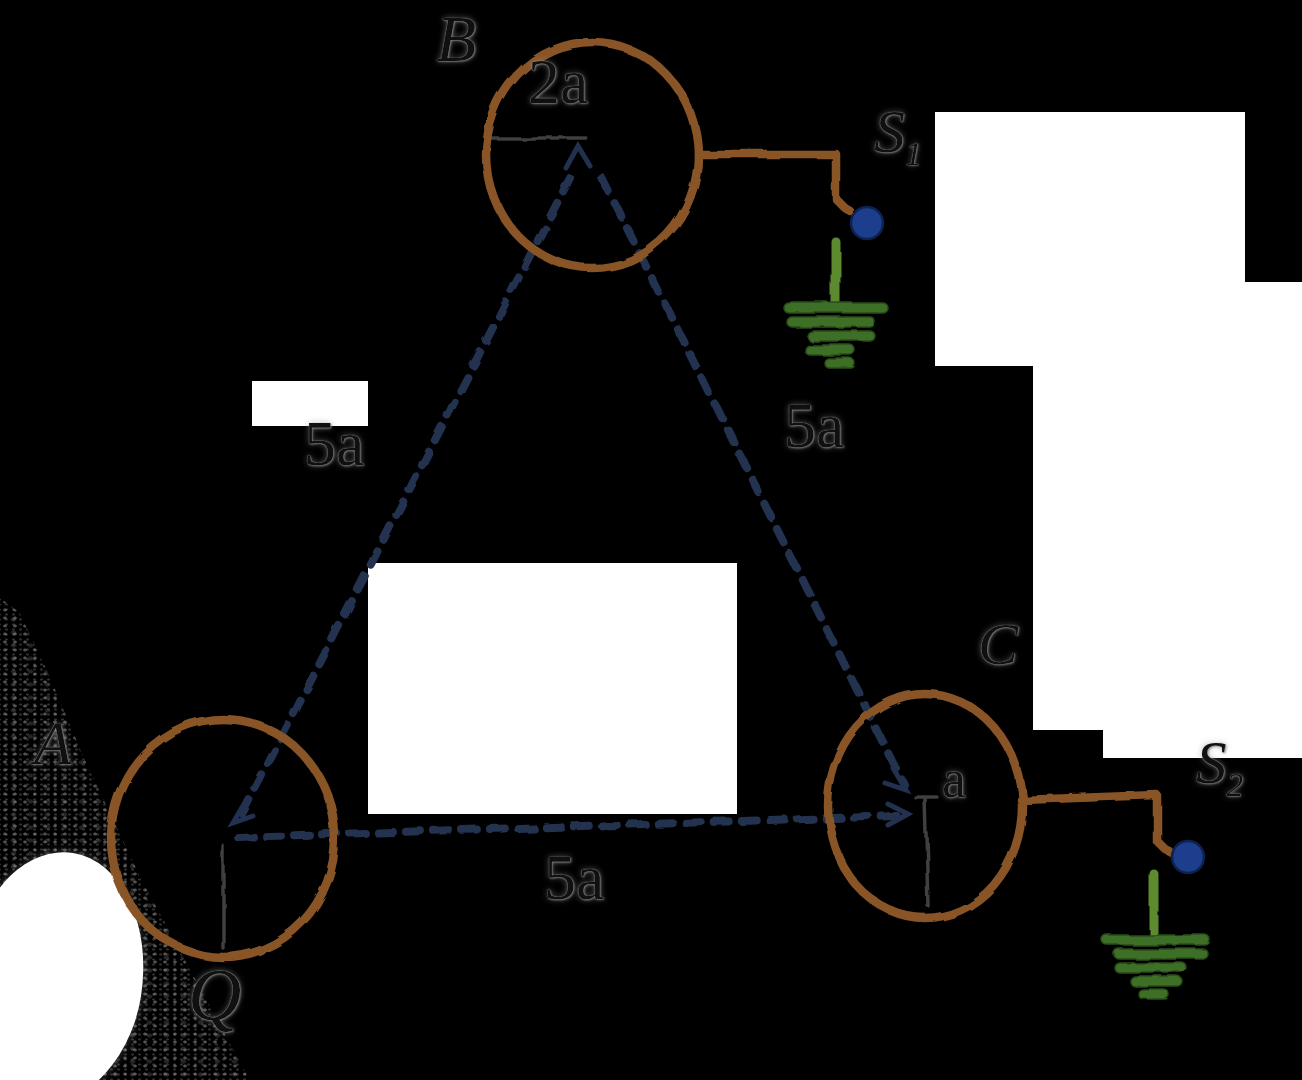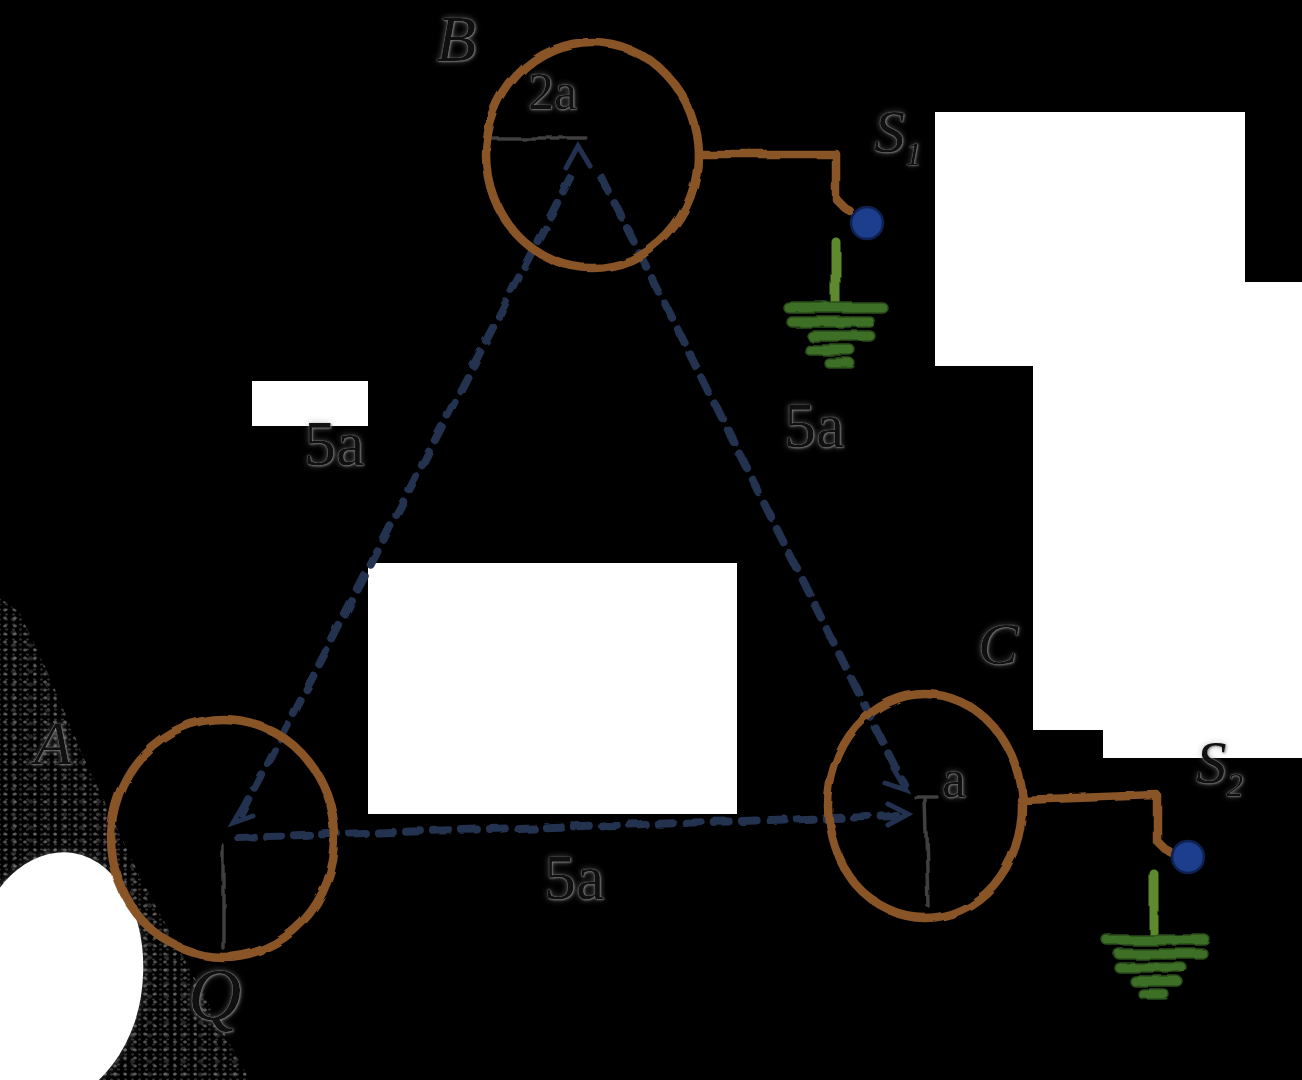--- a/index.html
+++ b/index.html
@@ -16,21 +16,21 @@
     background-position:0 0,3px 4px,5px 2px;}
   #corner-blob{position:absolute;left:-30px;top:852px;width:172px;height:262px;background:#fff;
     border-radius:48% 52% 62% 38% / 42% 50% 50% 58%;transform:rotate(9deg);
     box-shadow:0 0 10px rgba(255,255,255,.25);}
   svg{position:absolute;left:0;top:0;}
   .lbl{position:absolute;color:#101010;line-height:1;white-space:nowrap;
     text-shadow:0 0 1px rgba(205,205,205,.95),0 0 6px rgba(150,150,150,.65),1px 1px 2px rgba(105,105,105,.8);}
   .it{font-style:italic;}
   .lbl sub{font-size:.55em;font-style:italic;line-height:1;}
   #lbl-b{left:436px;top:6px;font-size:66px;}
-  #lbl-2a{left:528px;top:66px;font-size:52px;}
+  #lbl-2a{left:528px;top:50px;font-size:64px;}
   #lbl-s1{left:874px;top:100px;font-size:62px;}
   #lbl-5a-ab{left:304px;top:412px;font-size:64px;}
   #lbl-5a-bc{left:784px;top:394px;font-size:64px;}
   #lbl-5a-ac{left:544px;top:846px;font-size:64px;}
   #lbl-a{left:34px;top:712px;font-size:62px;}
   #lbl-q{left:188px;top:958px;font-size:74px;}
   #lbl-c{left:978px;top:614px;font-size:60px;}
   #lbl-ra{left:942px;top:752px;font-size:54px;}
   #lbl-s2{left:1196px;top:732px;font-size:61px;}
 </style>

